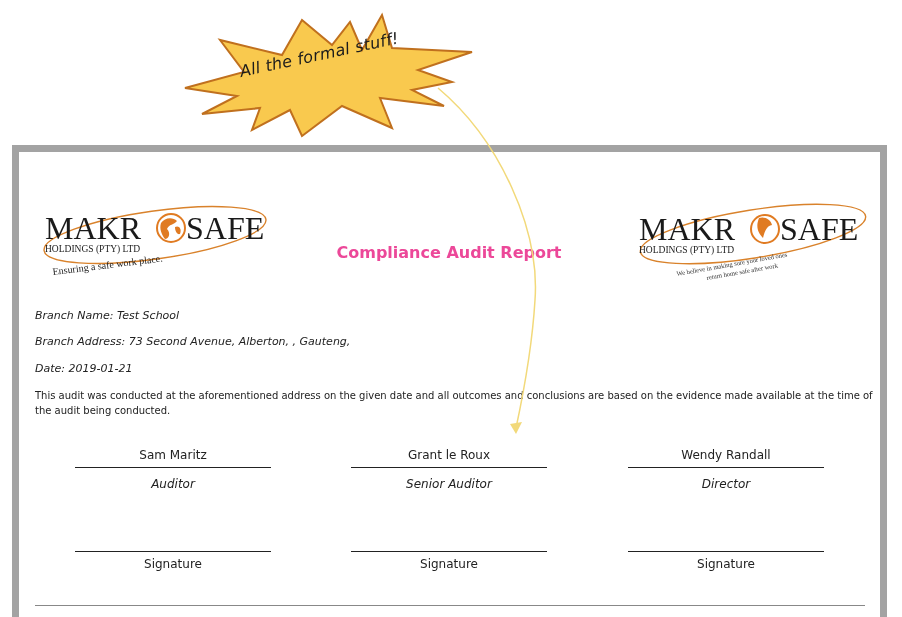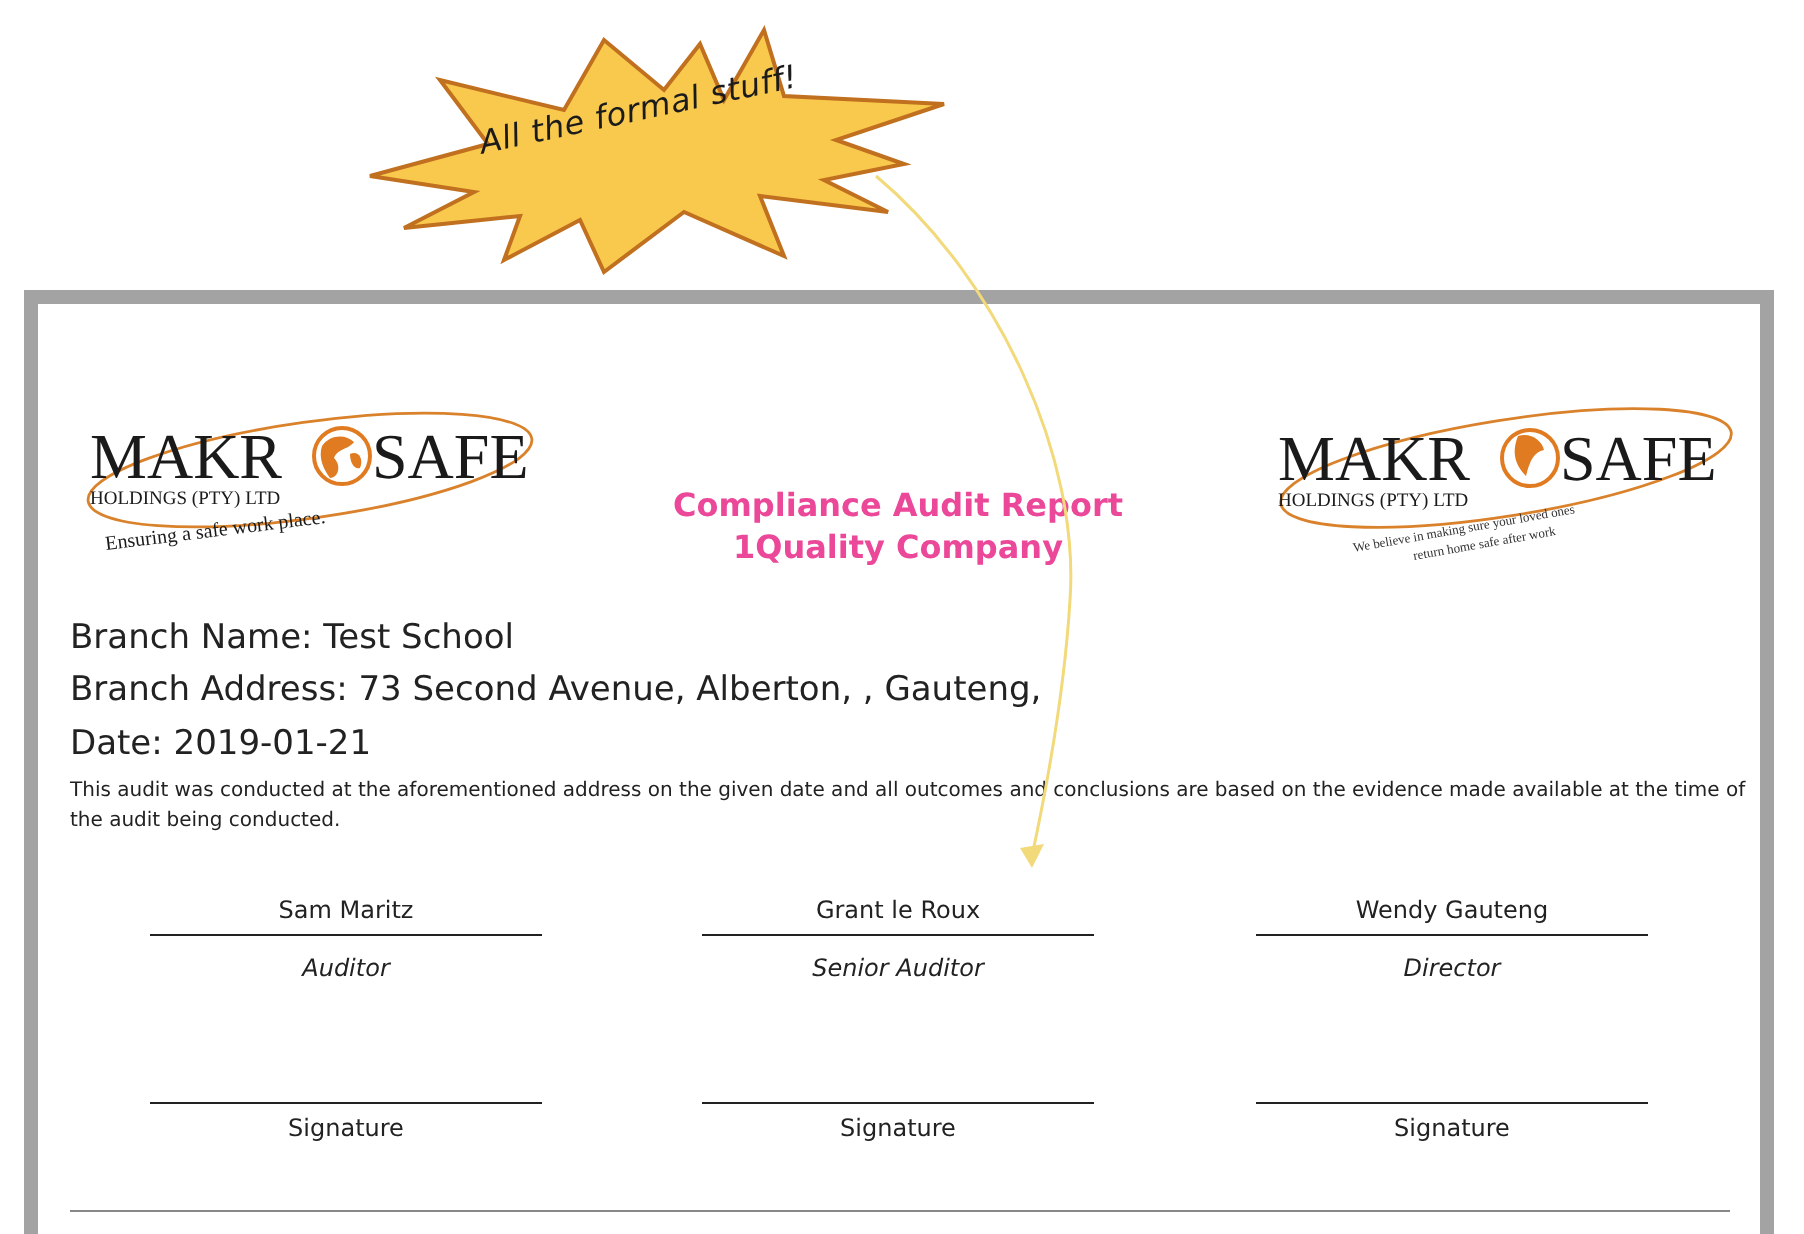--- a/index.html
+++ b/index.html
@@ -32,21 +32,21 @@
   .logo svg { position:absolute; left:0; top:0; }
 
   .title-block {
     position:absolute; left:280px; top:90px; width:300px;
     text-align:center; font-weight:bold; font-size:16px; line-height:21px;
     color:#ec4899;
   }
   .title-block div { display:block; }
 
   .info {
-    position:absolute; left:16px; font-size:17px; color:#222;
+    position:absolute; left:16px; font-size:11px; color:#222;font-style:italic;
   }
   .info-name { top:157px; }
   .info-address { top:183px; }
   .info-date { top:210px; }
   .disclaimer {
     position:absolute; left:16px; top:236px; width:840px;
     font-size:10px; line-height:15px; color:#222;
   }
 
   .sig-col { position:absolute; width:196px; text-align:center; font-size:12px; color:#222; }
@@ -87,21 +87,20 @@
         <path d="M118,26 C122,20 130,20 134,24 C131,28 126,27 124,32 C128,36 126,42 122,42 C119,38 116,32 118,26 Z" fill="#e07b22"></path>
         <path d="M132,30 C136,28 139,32 137,37 C134,38 132,34 132,30 Z" fill="#e07b22"></path>
         <text x="143" y="42" font-family="Liberation Serif, serif" font-size="32" fill="#1a1a1a">SAFE</text>
         <text x="2" y="55" font-family="Liberation Serif, serif" font-size="9.5" fill="#1a1a1a">HOLDINGS (PTY) LTD</text>
         <text x="10" y="78" font-family="Liberation Serif, serif" font-size="10" fill="#1a1a1a" transform="rotate(-7 10 78)">Ensuring a safe work place.</text>
       </svg>
     </div>
 
     <div class="title-block">
       <div>Compliance Audit Report</div>
-      <div>1Quality Company</div>
     </div>
 
     <div class="logo logo-right">
       <svg width="232" height="90" viewBox="0 0 232 90">
         <ellipse cx="116" cy="40" rx="114" ry="24" transform="rotate(-9 116 40)" fill="none" stroke="#d9822b" stroke-width="1.4"></ellipse>
         <text x="2" y="46" font-family="Liberation Serif, serif" font-size="32" fill="#1a1a1a">MAKR</text>
         <circle cx="128" cy="35" r="14" fill="#fff" stroke="#e07b22" stroke-width="2"></circle>
         <path d="M122,24 C128,22 134,26 135,31 C130,32 128,36 126,44 C122,40 118,34 122,24 Z" fill="#e07b22"></path>
         <text x="143" y="46" font-family="Liberation Serif, serif" font-size="32" fill="#1a1a1a">SAFE</text>
         <text x="2" y="59" font-family="Liberation Serif, serif" font-size="9.5" fill="#1a1a1a">HOLDINGS (PTY) LTD</text>
@@ -123,21 +122,21 @@
       <div class="sig">Signature</div>
     </div>
     <div class="sig-col col2">
       <div class="name">Grant le Roux</div>
       <div class="line1"></div>
       <div class="role">Senior Auditor</div>
       <div class="line2"></div>
       <div class="sig">Signature</div>
     </div>
     <div class="sig-col col3">
-      <div class="name">Wendy Gauteng</div>
+      <div class="name">Wendy Randall</div>
       <div class="line1"></div>
       <div class="role">Director</div>
       <div class="line2"></div>
       <div class="sig">Signature</div>
     </div>
 
     <div class="footer-rule"></div>
   </div>
 </div>
 

